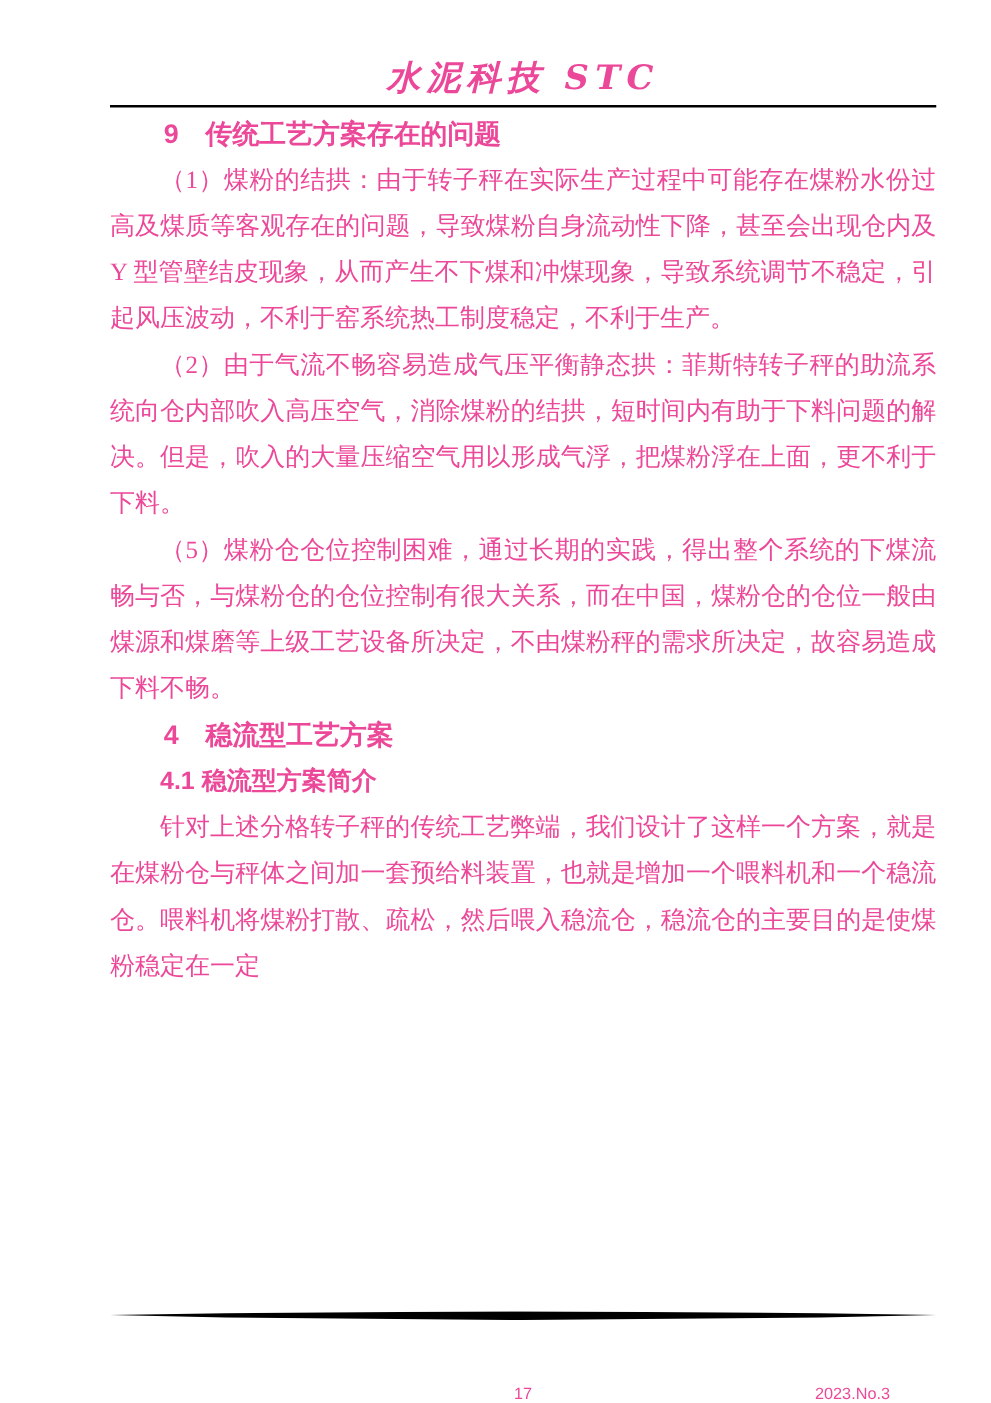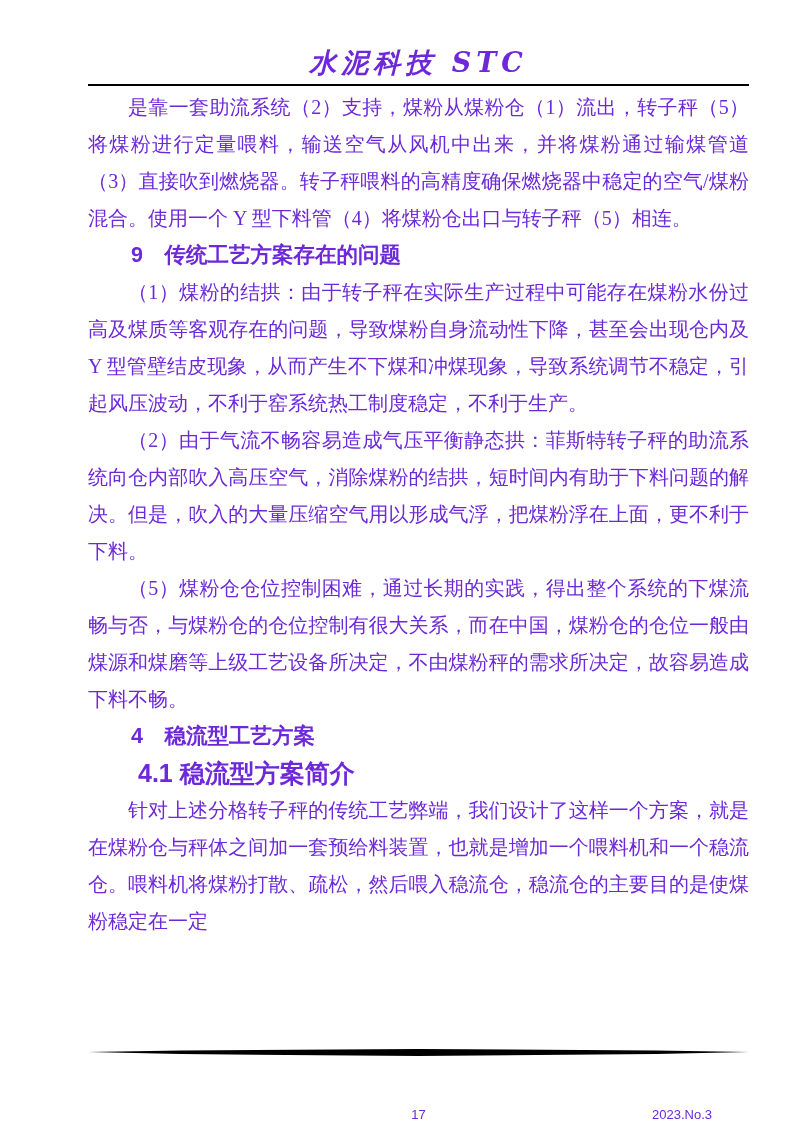--- a/index.html
+++ b/index.html
@@ -5,21 +5,21 @@
   html, body {
     margin: 0;
     padding: 0;
     background: #ffffff;
   }
   .page {
     position: relative;
     width: 749px;
     height: 1122px;
     background: #ffffff;
-    color: #6d28d9;
+    color: #ec4899;
     font-family: "Liberation Serif", "DejaVu Serif", serif;
     overflow: hidden;
     margin: 0 auto;
   }
   .content-col {
     position: absolute;
     left: 66px;
     width: 661px;
     top: 46px;
   }
@@ -55,21 +55,21 @@
     font-size: 21.5px;
     line-height: 37px;
     margin: 0;
     text-indent: 0;
     text-align: left;
     white-space: pre-wrap;
   }
   .subsec-heading {
     font-family: "Liberation Sans", "DejaVu Sans", sans-serif;
     font-weight: bold;
-    font-size: 25px;
+    font-size: 20px;
     line-height: 37px;
     margin: 0;
     text-indent: 0;
     text-align: left;
     white-space: pre-wrap;
   }
   .footer-rule {
     position: absolute;
     left: 66px;
     width: 661px;
@@ -105,21 +105,20 @@
 <div class="page">
 
   <div class="content-col">
 
     <div class="masthead">水泥科技 STC</div>
 
     <div class="header-rule"></div>
 
     <div class="body-text">
 
-      <p>是靠一套助流系统（2）支持，煤粉从煤粉仓（1）流出，转子秤（5）将煤粉进行定量喂料，输送空气从风机中出来，并将煤粉通过输煤管道（3）直接吹到燃烧器。转子秤喂料的高精度确保燃烧器中稳定的空气/煤粉混合。使用一个 Y 型下料管（4）将煤粉仓出口与转子秤（5）相连。</p>
 
       <p class="sec-heading">9　传统工艺方案存在的问题</p>
 
       <p>（1）煤粉的结拱：由于转子秤在实际生产过程中可能存在煤粉水份过高及煤质等客观存在的问题，导致煤粉自身流动性下降，甚至会出现仓内及 Y 型管壁结皮现象，从而产生不下煤和冲煤现象，导致系统调节不稳定，引起风压波动，不利于窑系统热工制度稳定，不利于生产。</p>
 
       <p>（2）由于气流不畅容易造成气压平衡静态拱：菲斯特转子秤的助流系统向仓内部吹入高压空气，消除煤粉的结拱，短时间内有助于下料问题的解决。但是，吹入的大量压缩空气用以形成气浮，把煤粉浮在上面，更不利于下料。</p>
 
 
 
       <p>（5）煤粉仓仓位控制困难，通过长期的实践，得出整个系统的下煤流畅与否，与煤粉仓的仓位控制有很大关系，而在中国，煤粉仓的仓位一般由煤源和煤磨等上级工艺设备所决定，不由煤粉秤的需求所决定，故容易造成下料不畅。</p>

